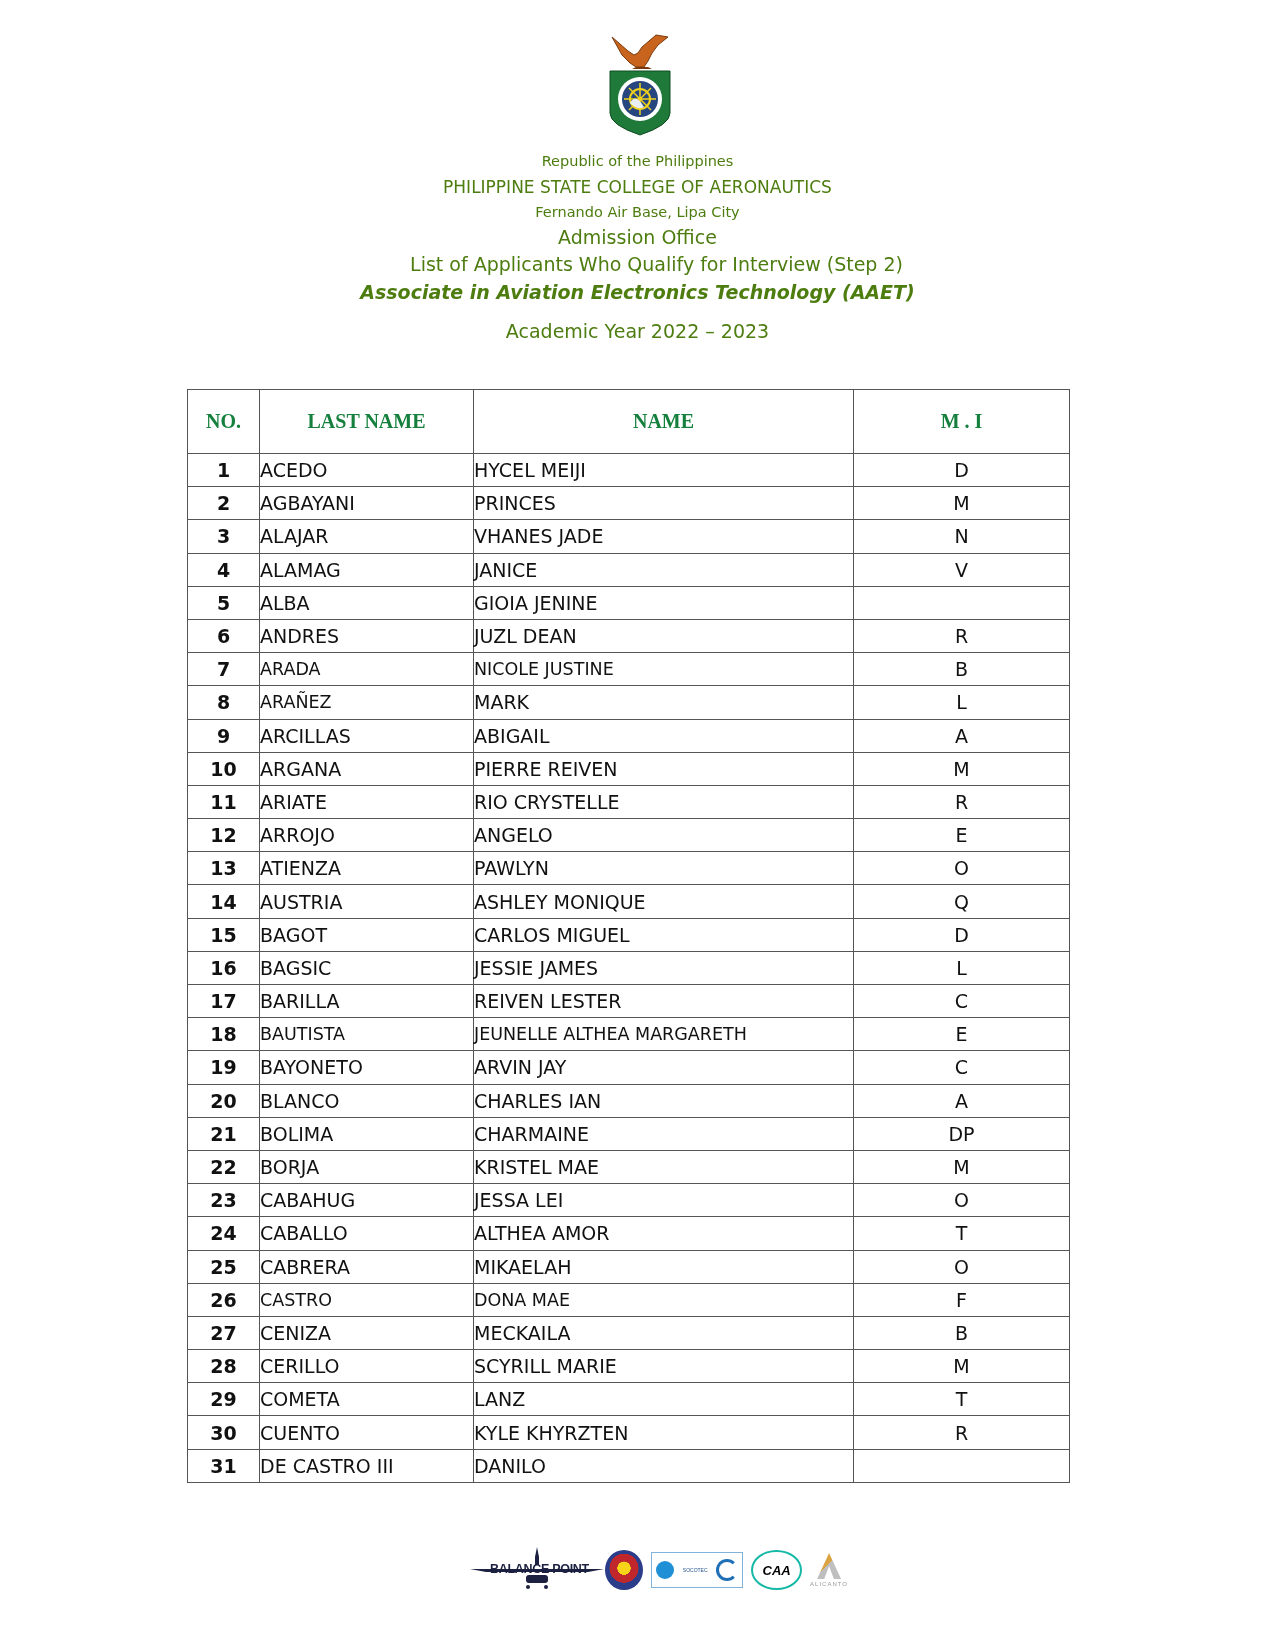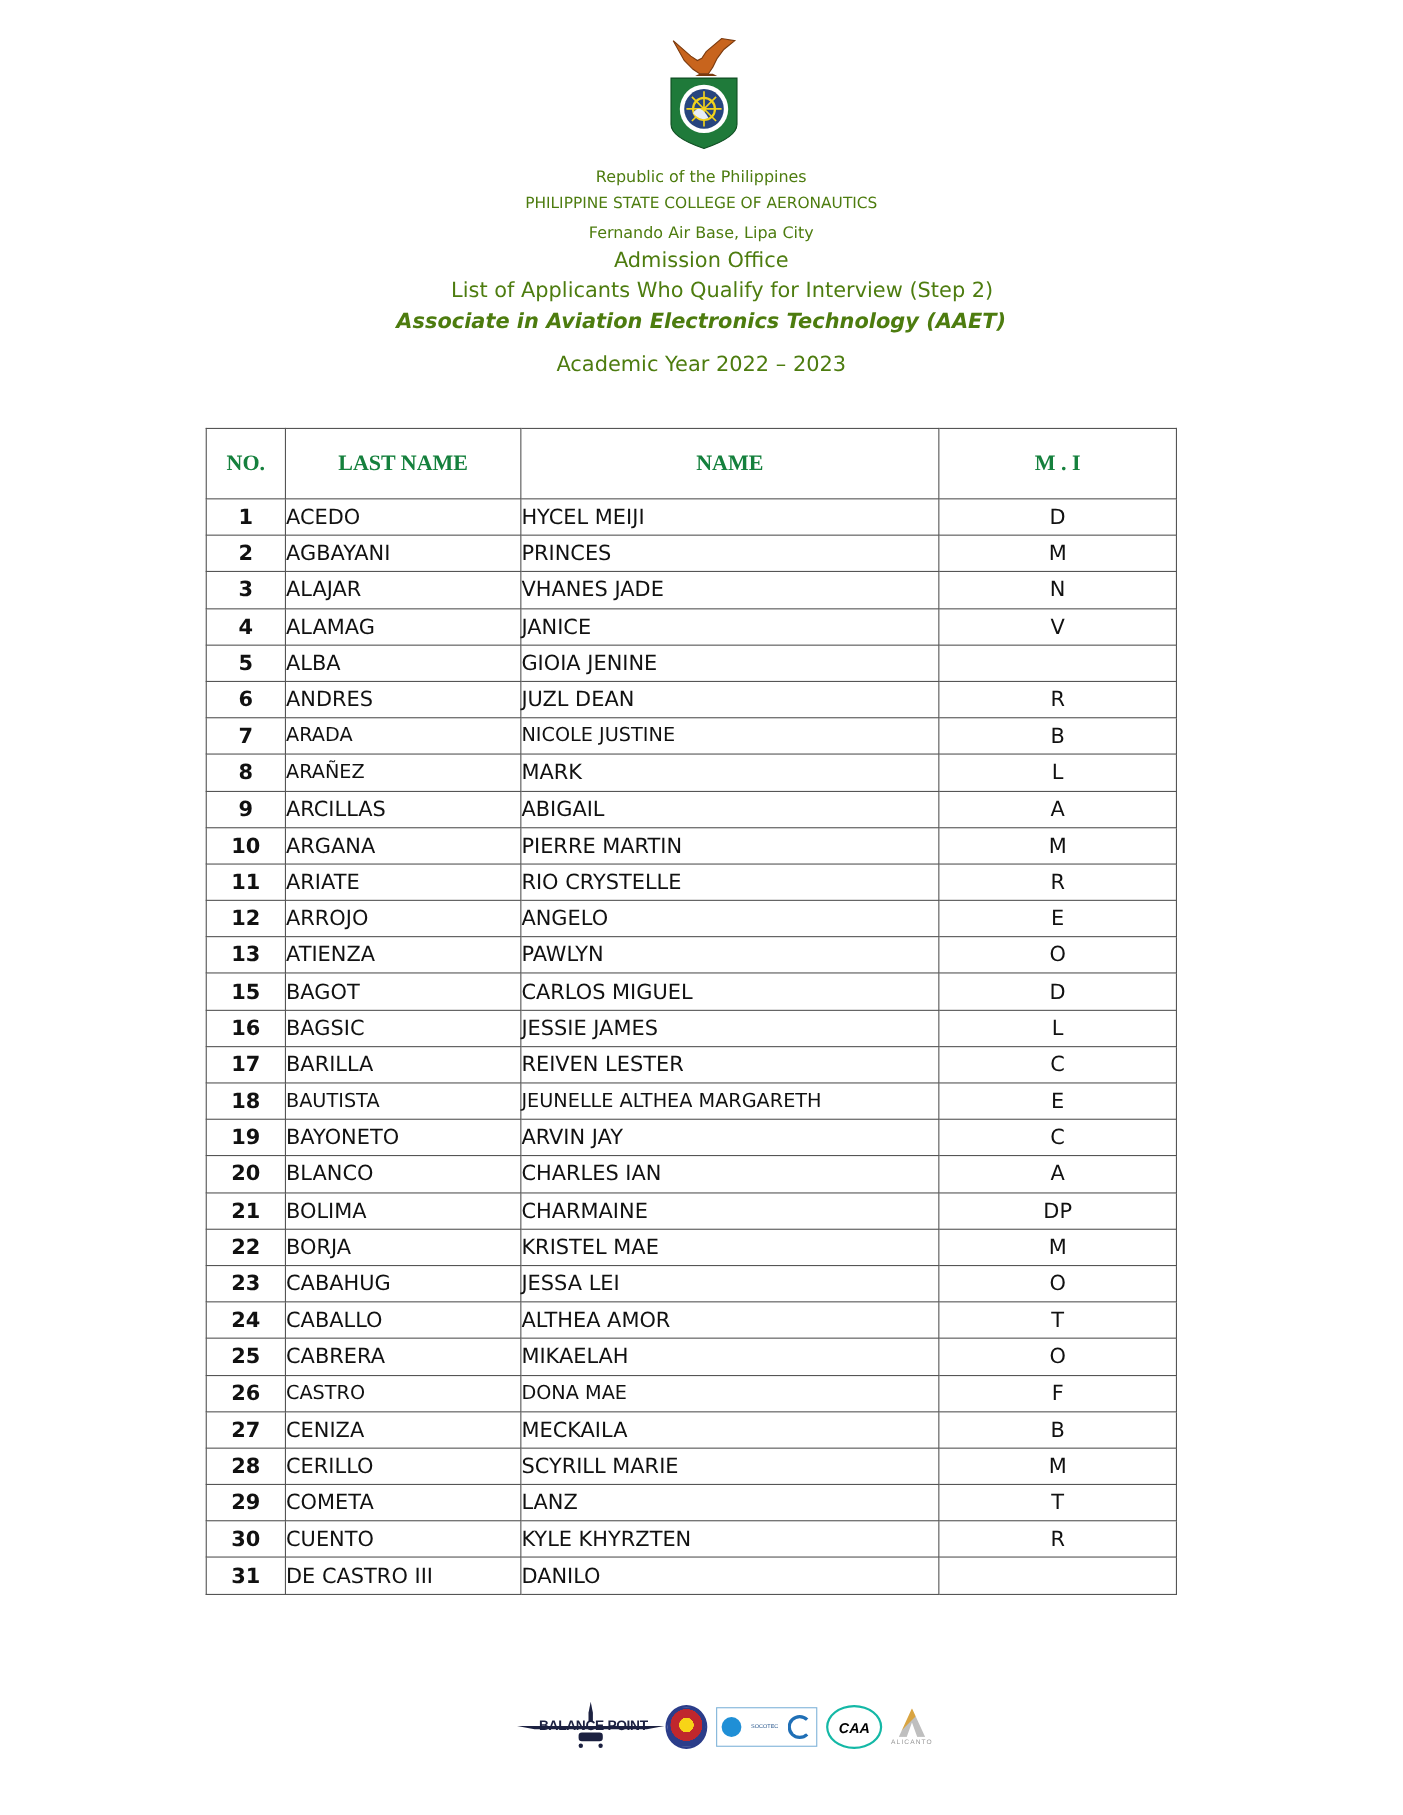--- a/index.html
+++ b/index.html
@@ -1,20 +1,20 @@
 <!DOCTYPE html>
 <html><head>
 <meta charset="utf-8">
 <style>
   html, body { margin: 0; padding: 0; background: #ffffff; }
   body { width: 1275px; height: 1650px; position: relative; font-family: "Liberation Sans", sans-serif; color: #111; overflow: hidden; }
   .logo { position: absolute; left: 608px; top: 33px; width: 64px; height: 104px; }
   .hl { position: absolute; left: 0; width: 1275px; text-align: center; white-space: nowrap; font-family: "DejaVu Sans", sans-serif; color: #4d7c0f; }
   .h-rep { top: 153px; font-size: 14.5px; }
-  .h-col { top: 177px; font-size: 14px; }
+  .h-col { top: 177px; font-size: 17px; }
   .h-loc { top: 204px; font-size: 14.5px; }
   .h-off { top: 226px; font-size: 19px; }
   .h-list { top: 253px; font-size: 19px; padding-left: 19px; }
   .h-prog { top: 281px; font-size: 19px; font-weight: bold; font-style: italic; }
   .h-year { top: 320px; font-size: 19px; }
 
   table.roster { position: absolute; left: 187px; top: 389px; width: 882px; border-collapse: collapse; table-layout: fixed; }
   table.roster th, table.roster td { border: 1.5px solid #555; padding: 0; }
   table.roster th { height: 63px; font-family: "Liberation Serif", serif; font-weight: bold; font-size: 20px; text-align: center; color: #15803d; }
   table.roster td { height: 32.2px; font-family: "DejaVu Sans", sans-serif; font-size: 19px; color: #111; }
@@ -128,40 +128,46 @@
       </tr>
       <tr>
         <td class="c-no">9</td>
         <td class="c-last">ARCILLAS</td>
         <td class="c-first">ABIGAIL</td>
         <td class="c-mi">A</td>
       </tr>
       <tr>
         <td class="c-no">10</td>
         <td class="c-last">ARGANA</td>
-        <td class="c-first">PIERRE MARTIN</td>
+        <td class="c-first">PIERRE REIVEN</td>
         <td class="c-mi">M</td>
       </tr>
       <tr>
         <td class="c-no">11</td>
         <td class="c-last">ARIATE</td>
         <td class="c-first">RIO CRYSTELLE</td>
         <td class="c-mi">R</td>
       </tr>
       <tr>
         <td class="c-no">12</td>
         <td class="c-last">ARROJO</td>
         <td class="c-first">ANGELO</td>
         <td class="c-mi">E</td>
       </tr>
       <tr>
         <td class="c-no">13</td>
         <td class="c-last">ATIENZA</td>
         <td class="c-first">PAWLYN</td>
         <td class="c-mi">O</td>
+      </tr>
+      <tr>
+        <td class="c-no">14</td>
+        <td class="c-last">AUSTRIA</td>
+        <td class="c-first">ASHLEY MONIQUE</td>
+        <td class="c-mi">Q</td>
       </tr>
       <tr>
         <td class="c-no">15</td>
         <td class="c-last">BAGOT</td>
         <td class="c-first">CARLOS MIGUEL</td>
         <td class="c-mi">D</td>
       </tr>
       <tr>
         <td class="c-no">16</td>
         <td class="c-last">BAGSIC</td>

